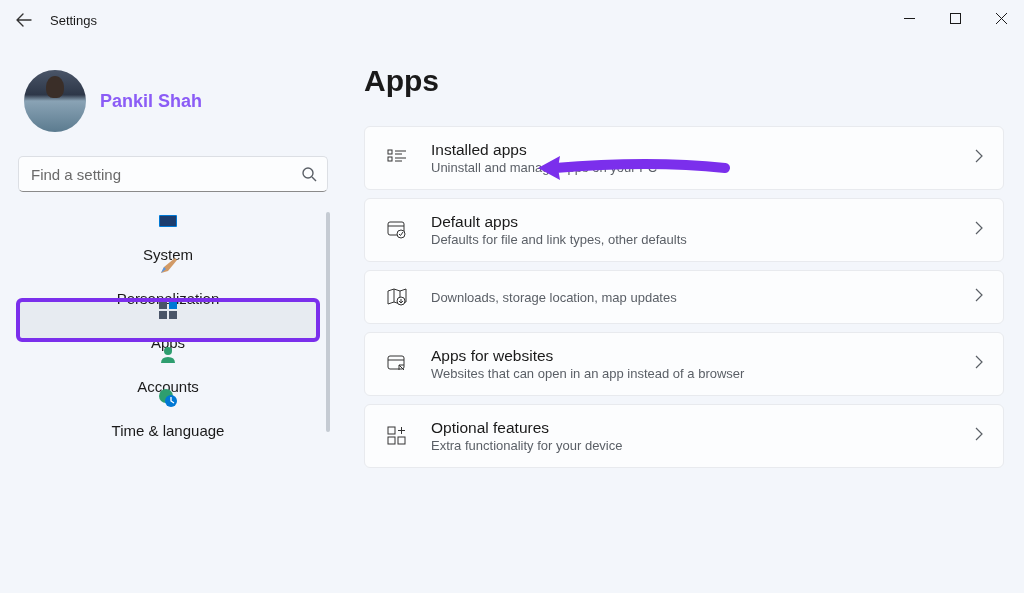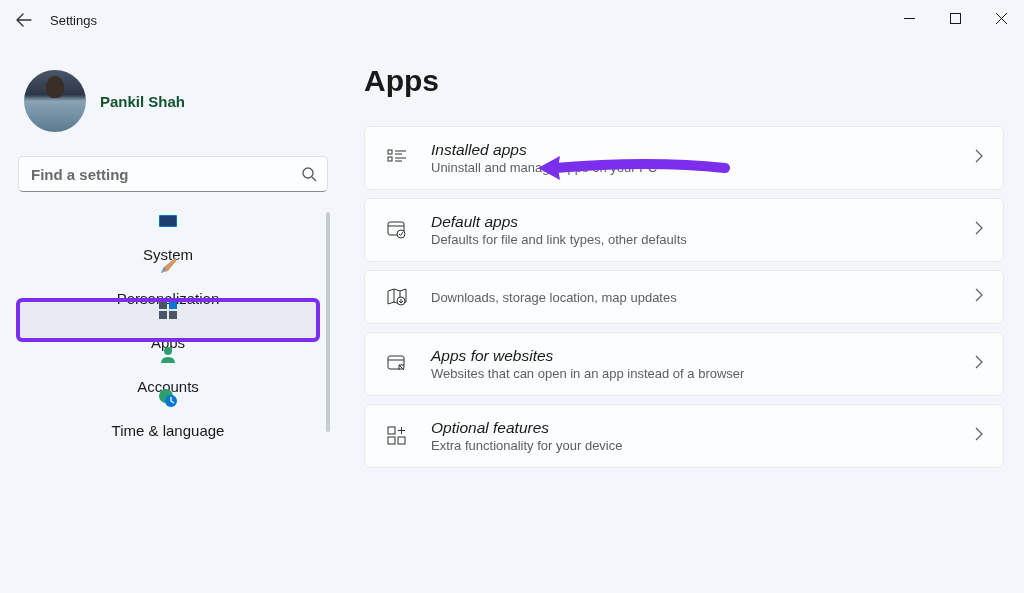--- a/index.html
+++ b/index.html
@@ -10,40 +10,40 @@
   .app-title { font-size: 13px; color: #1a1a1a; }
   .win-controls { position: absolute; top: 0; right: 0; display: flex; }
   .win-btn { width: 46px; height: 36px; display: flex; align-items: center; justify-content: center; cursor: pointer; font-size: 11px; }
   
   .container { display: flex; height: calc(100% - 40px); }
   
   .sidebar { width: 340px; padding: 0 12px 0 18px; display: flex; flex-direction: column; position: relative; }
   .profile { display: flex; align-items: center; gap: 14px; padding: 30px 0 24px 6px; }
   .avatar { width: 62px; height: 62px; border-radius: 50%; background: linear-gradient(180deg,#4a5568 0%,#2d3748 40%,#8aa3b5 50%,#5b7b8f 100%); position: relative; overflow: hidden; }
   .avatar::after { content:''; position:absolute; top:6px; left:22px; width:18px; height:22px; background:#3a2e28; border-radius:50% 50% 40% 40%; }
-  .profile-name { font-size: 15px; font-weight: 600; color: #14532d; }
+  .profile-name { font-size: 18px; font-weight: 600; color: #8b5cf6; }
   
   .search-box { display: flex; align-items: center; height: 36px; background:#fcfdfe; border: 1px solid #dcdfe4; border-bottom: 1.5px solid #8a8a8a; border-radius: 5px; padding: 0 10px 0 12px; margin-bottom: 20px; }
-  .search-box input { flex: 1; border: none; outline: none; background: transparent; font-size: 15px; color: #555; font-weight: bold; }
+  .search-box input { flex: 1; border: none; outline: none; background: transparent; font-size: 15px; color: #555; }
   .search-box input::placeholder { color: #6a6a6a; }
   
   .nav { position: relative; }
   .nav-scroll { position:absolute; right:-2px; top:0; bottom:0; width:4px; background:#c5cbd3; border-radius:2px; }
   .nav-item { display: flex; align-items: center; gap: 14px; height: 40px; padding: 0 12px; border-radius: 4px; font-size: 15px; color: #1a1a1a; cursor: pointer; margin-bottom: 4px; width: 300px; flex-direction: column; }
   .nav-item.active { background: #e7ebf1; }
   .nav-item.highlighted { outline: 4px solid #7b2fec; outline-offset: -2px; border-radius:4px; }
   .nav-icon { width: 20px; height: 20px; display:flex; align-items:center; justify-content:center; flex-shrink:0; }
   
   .main { flex: 1; padding: 24px 20px 0 24px; overflow-y: auto; }
   .page-title { font-size: 30px; font-weight: 600; color: #1a1a1a; margin-bottom: 28px; }
   
   .card { background: #fcfdfe; border: 1px solid #e8eaee; border-radius: 6px; padding: 14px 20px; margin-bottom: 8px; display: flex; align-items: center; gap: 22px; cursor: pointer; position:relative; }
   .card-icon { width: 24px; height: 24px; display:flex; align-items:center; justify-content:center; flex-shrink:0; }
   .card-body { flex: 1; }
-  .card-title { font-size: 15.5px; color: #1a1a1a; font-style: italic; }
+  .card-title { font-size: 15.5px; color: #1a1a1a; }
   .card-sub { font-size: 13px; color: #5a5f66; margin-top:1px; }
   .chevron { color: #5a5f66; }
   
   .annotation-arrow { position:absolute; left:530px; top:156px; pointer-events:none; }
 </style>
 </head>
 <body>
 
 <div class="titlebar">
   <div class="back-btn">

